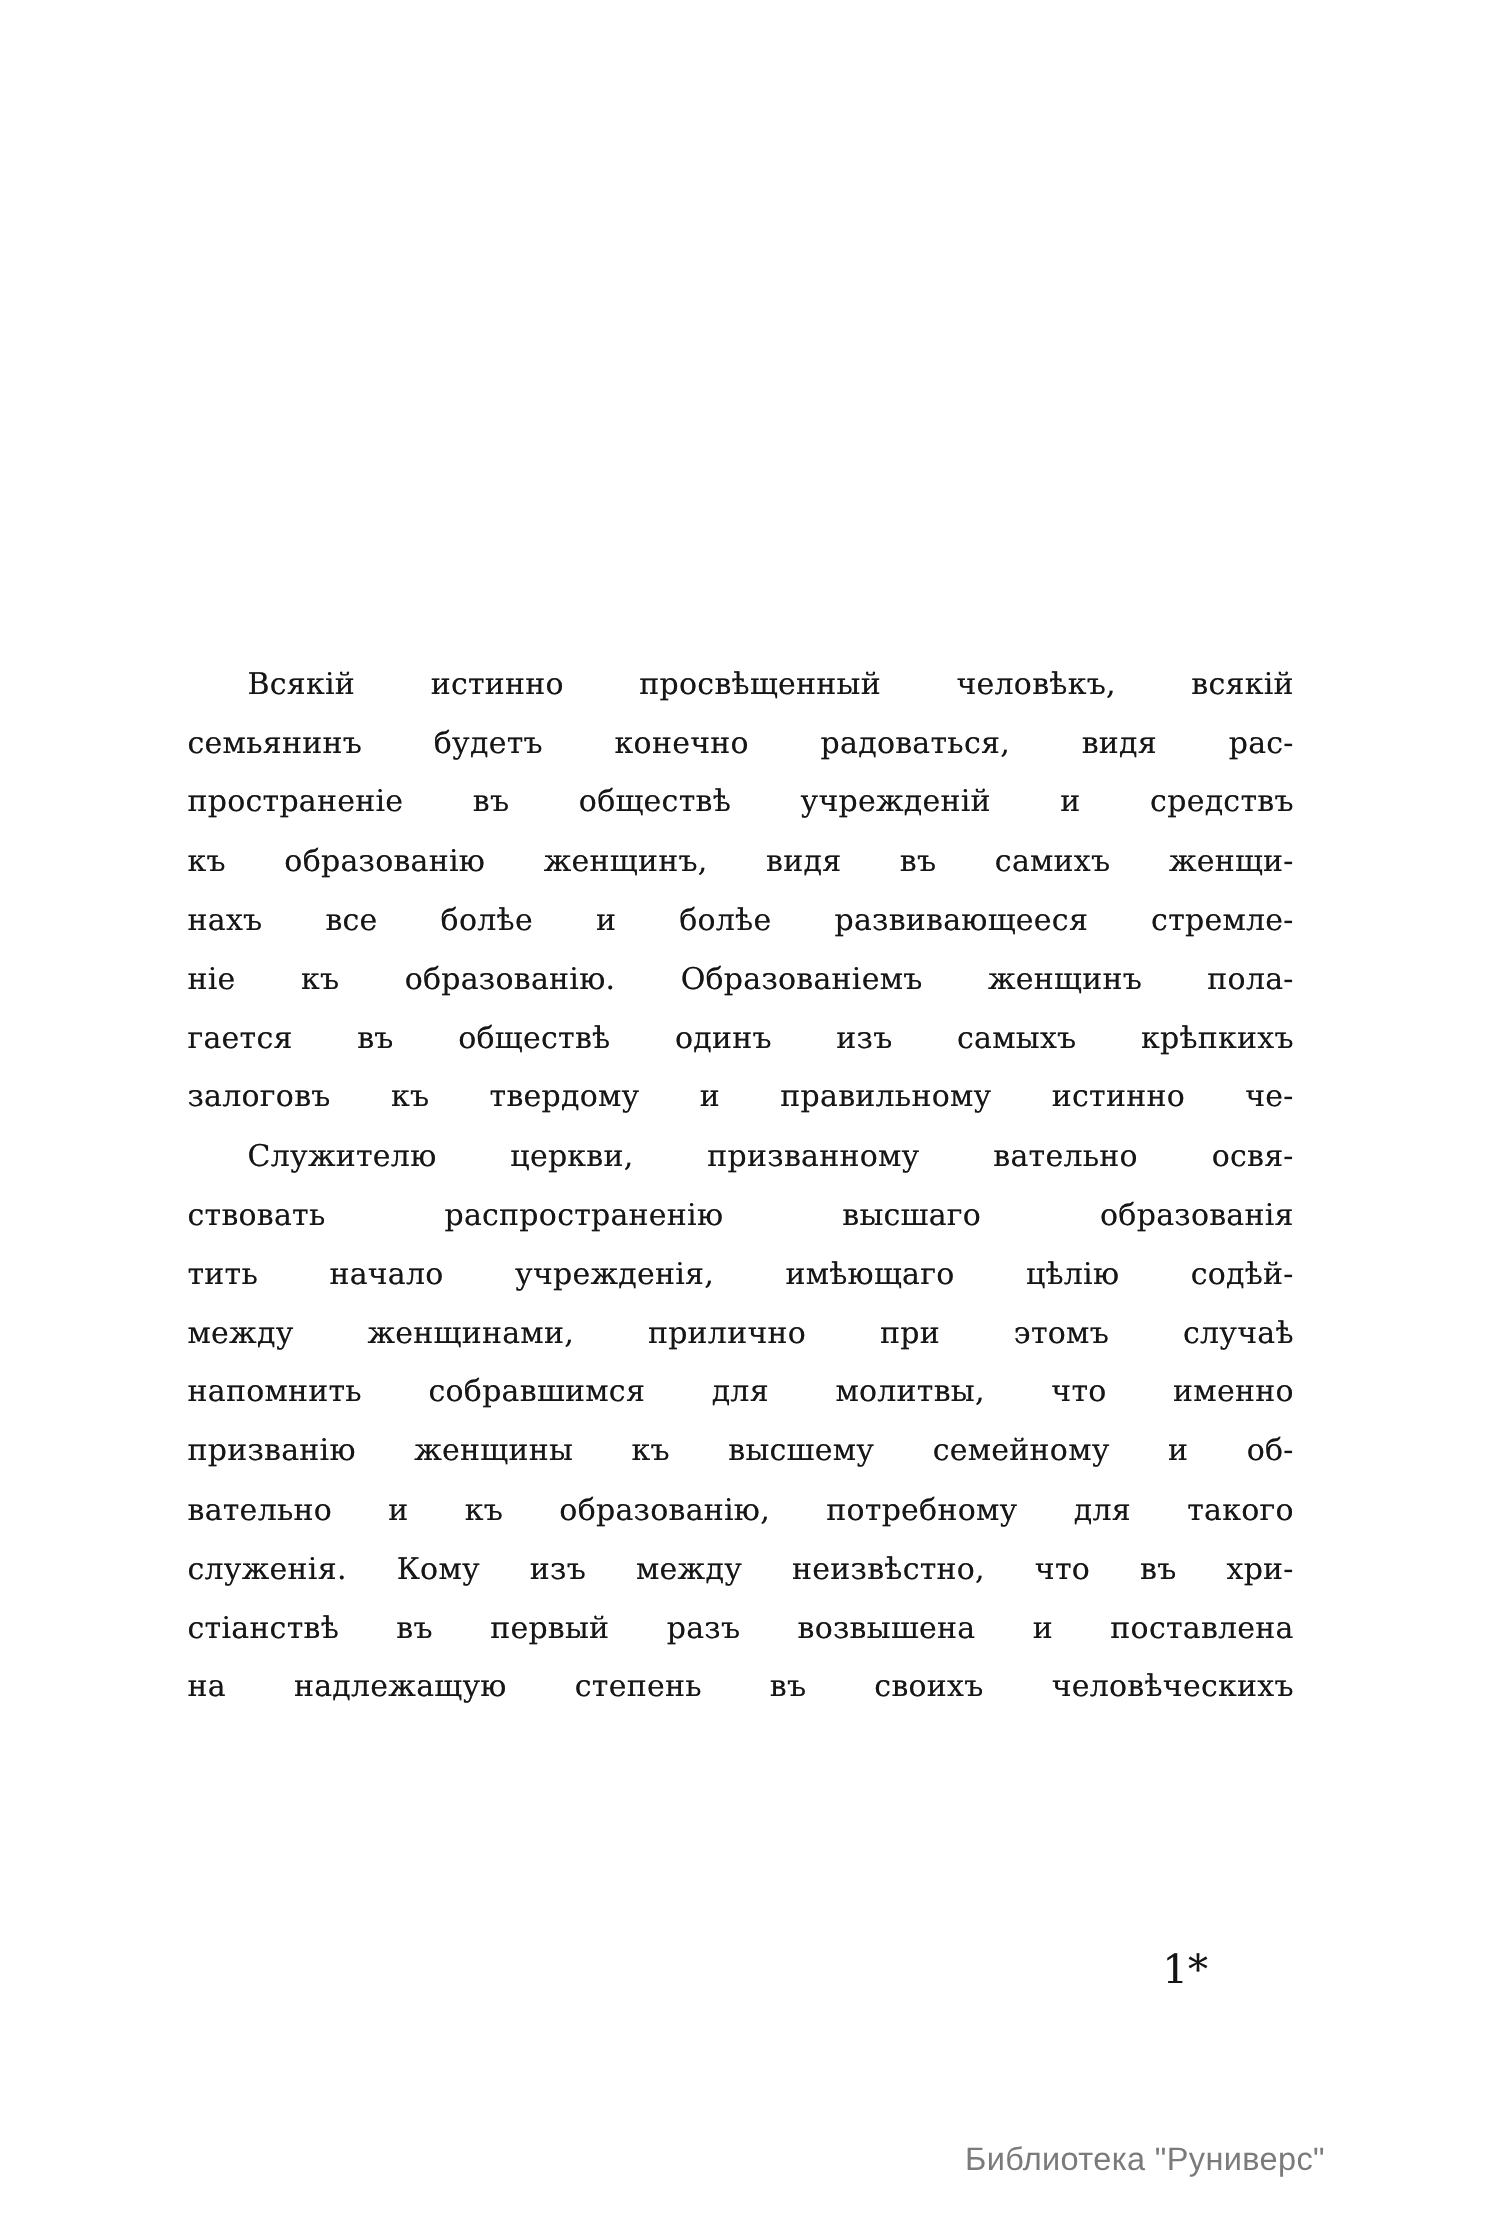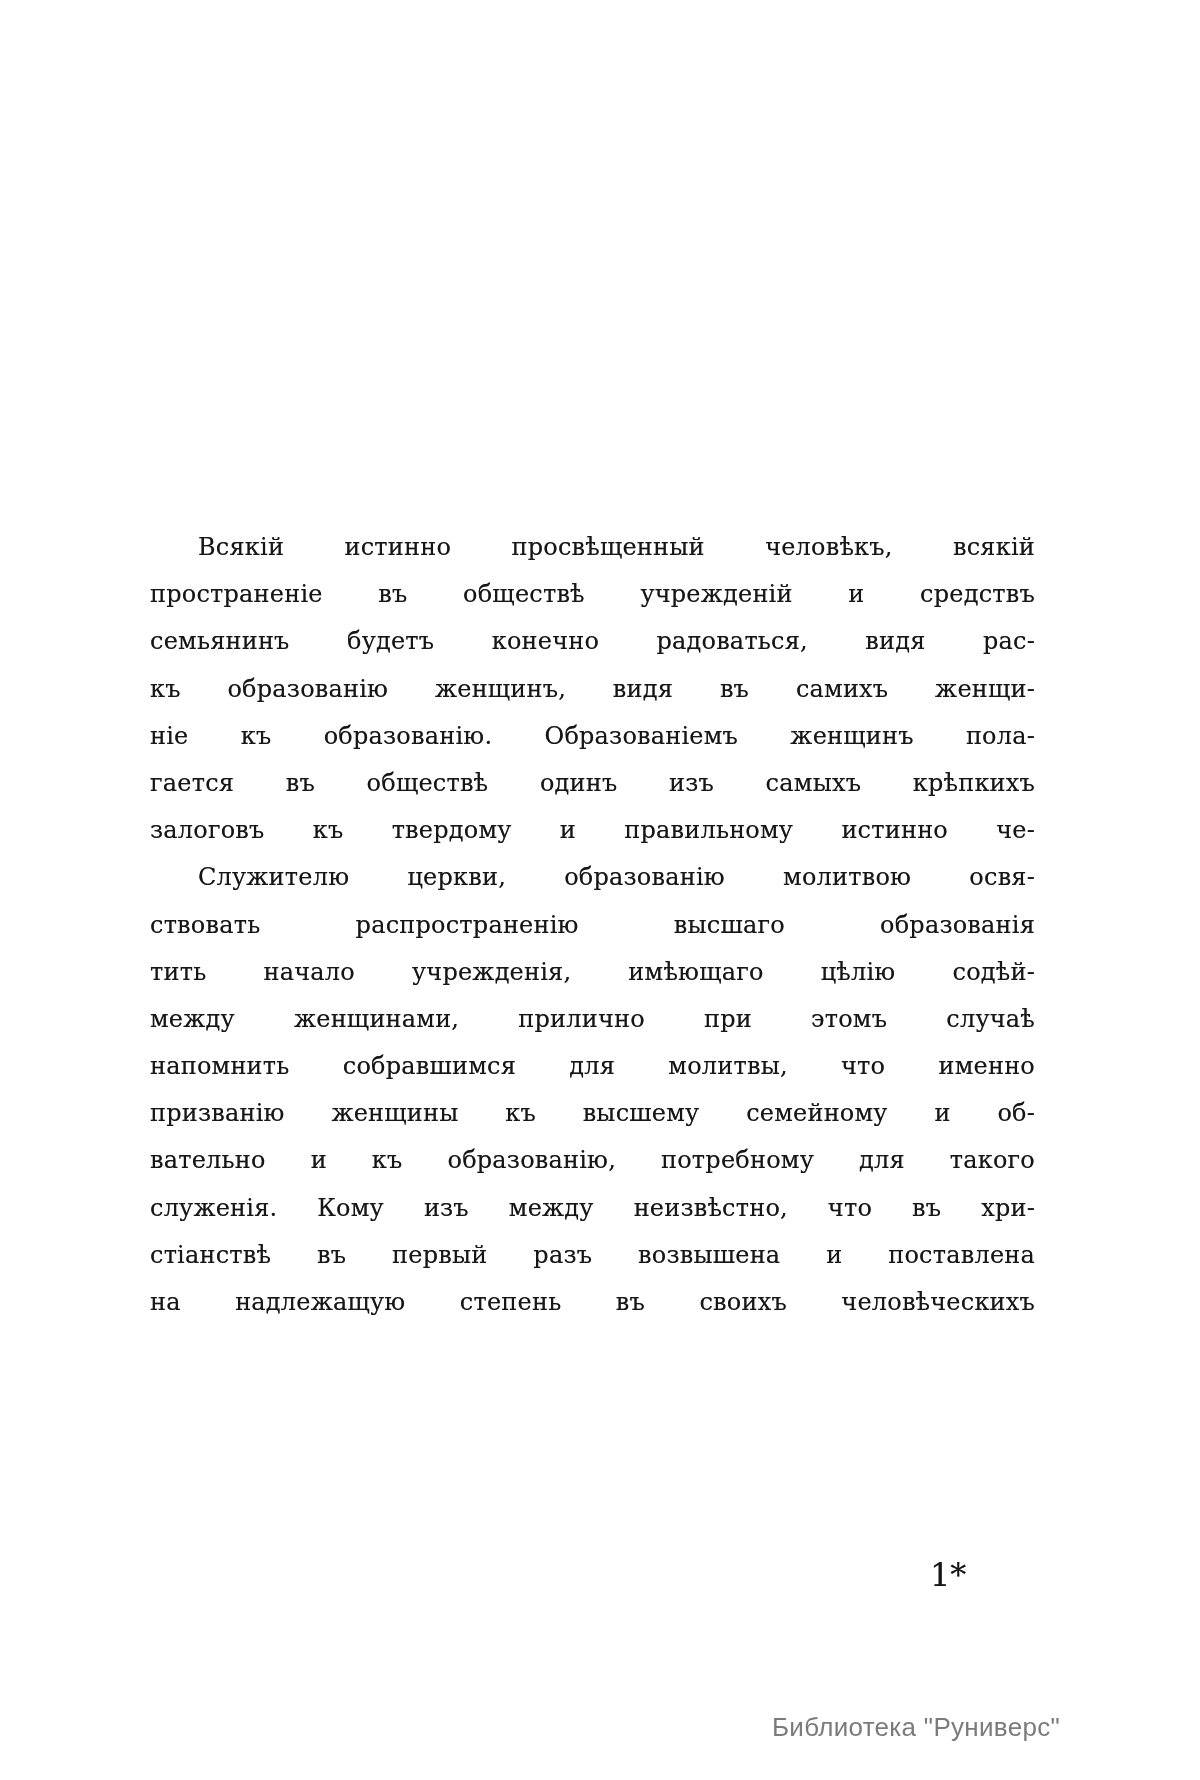--- a/index.html
+++ b/index.html
@@ -57,27 +57,28 @@
     letter-spacing: 0.3px;
   }
 </style>
 </head>
 <body>
 
 <div class="page">
 
   <div class="textblock">
     <div class="line indent">Всякій истинно просвѣщенный человѣкъ, всякій</div>
+    <div class="line">семьянинъ будетъ конечно радоваться, видя рас-</div>
     <div class="line">пространеніе въ обществѣ учрежденій и средствъ</div>
-    <div class="line">семьянинъ будетъ конечно радоваться, видя рас-</div>
     <div class="line">къ образованію женщинъ, видя въ самихъ женщи-</div>
+    <div class="line">нахъ все болѣе и болѣе развивающееся стремле-</div>
     <div class="line">ніе къ образованію. Образованіемъ женщинъ пола-</div>
     <div class="line">гается въ обществѣ одинъ изъ самыхъ крѣпкихъ</div>
     <div class="line">залоговъ къ твердому и правильному истинно че-</div>
-    <div class="line indent">Служителю церкви, образованію молитвою освя-</div>
+    <div class="line indent">Служителю церкви, призванному вательно освя-</div>
     <div class="line">ствовать распространенію высшаго образованія</div>
     <div class="line">тить начало учрежденія, имѣющаго цѣлію содѣй-</div>
     <div class="line">между женщинами, прилично при этомъ случаѣ</div>
     <div class="line">напомнить собравшимся для молитвы, что именно</div>
     <div class="line">призванію женщины къ высшему семейному и об-</div>
     <div class="line">вательно и къ образованію, потребному для такого</div>
     <div class="line">служенія. Кому изъ между неизвѣстно, что въ хри-</div>
     <div class="line">стіанствѣ въ первый разъ возвышена и поставлена</div>
     <div class="line">на надлежащую степень въ своихъ человѣческихъ</div>
   </div>

